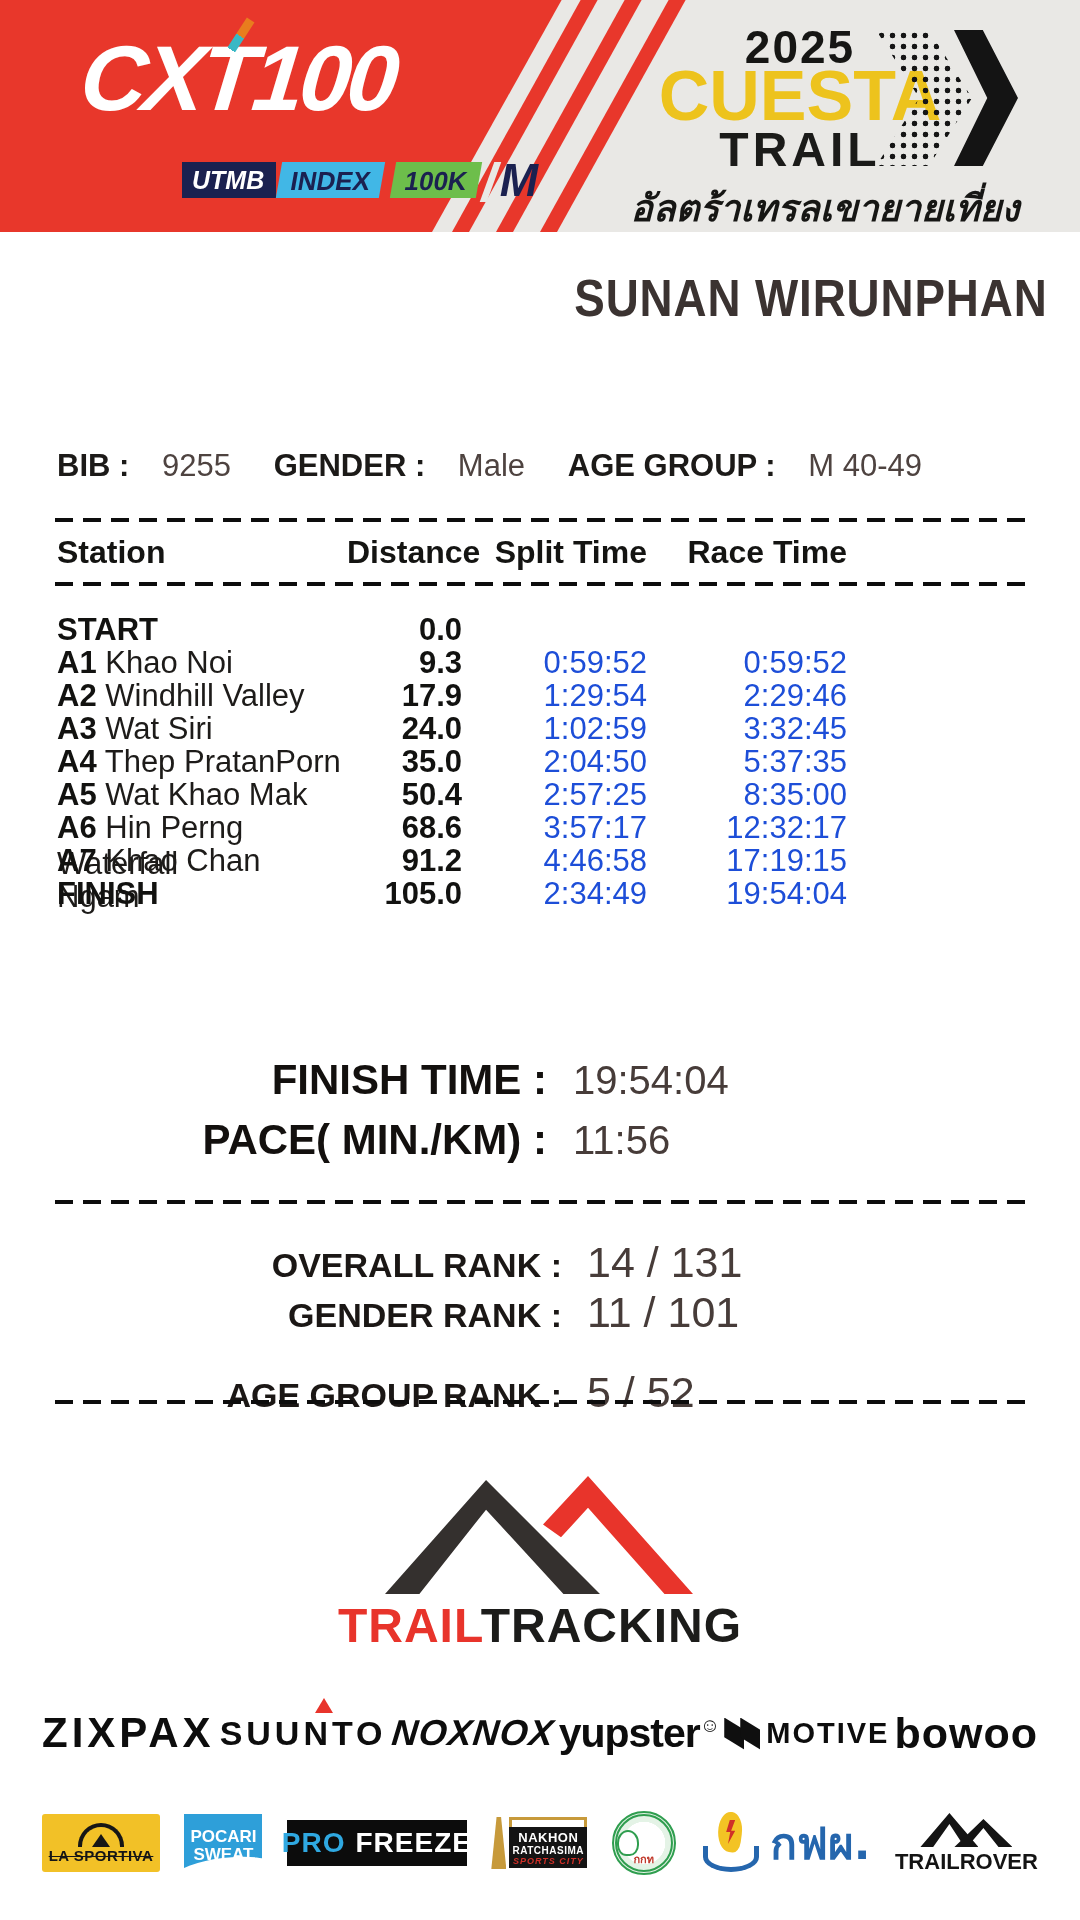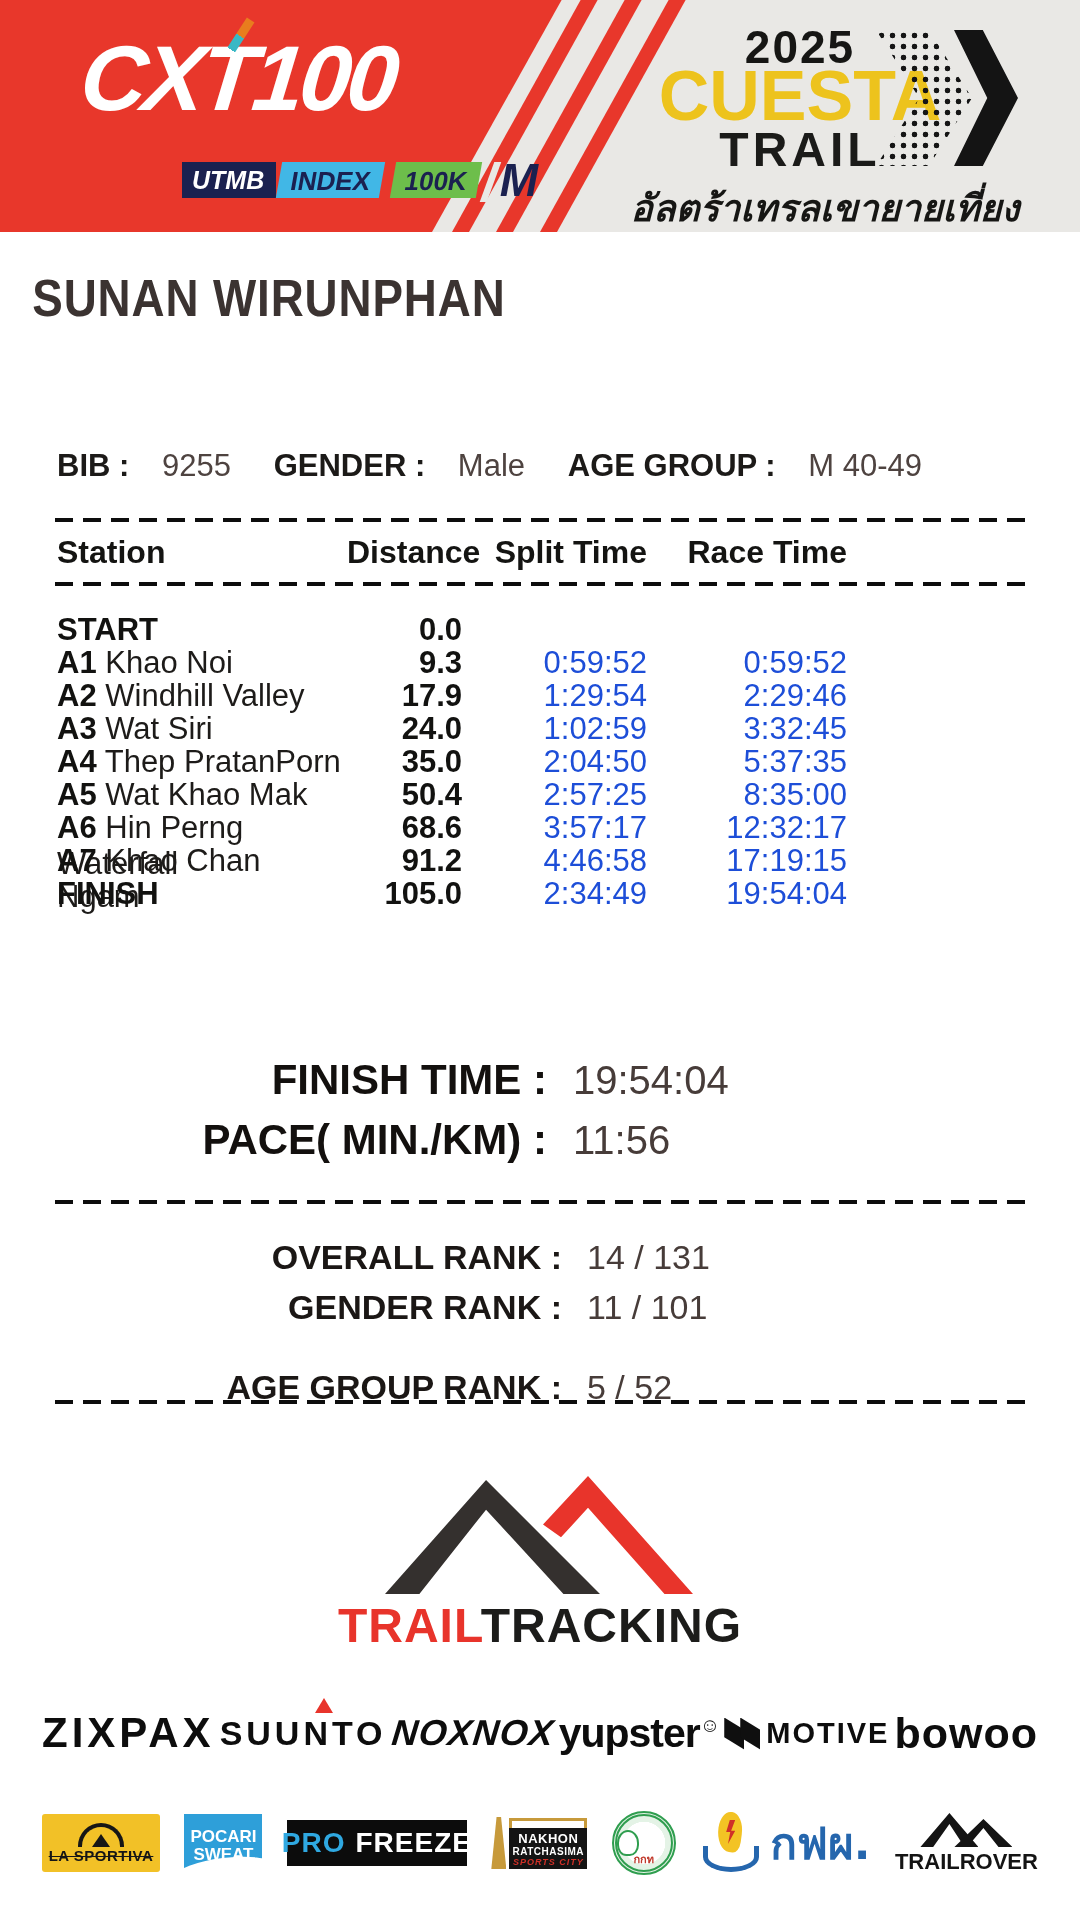--- a/index.html
+++ b/index.html
@@ -40,21 +40,21 @@
   .x-dots { position:absolute; left:0; top:0; width:96px; height:136px;
     background-image:radial-gradient(circle, #151515 2.6px, transparent 3.1px);
     background-size:11px 11px;
     clip-path:polygon(0 0, 55% 0, 100% 50%, 55% 100%, 0 100%, 45% 50%); }
   .x-solid { position:absolute; right:0; top:0; width:64px; height:136px; background:#141414;
     clip-path:polygon(0 0, 45% 0, 100% 50%, 45% 100%, 0 100%, 52% 50%); }
   .event-thai { position:absolute; left:590px; top:178px; width:470px; text-align:center;
     font-weight:bold; font-style:italic; font-size:37px; color:#161614; }
 
   
-  .runner-name { position:absolute; left:0; top:268px; width:1080px; text-align:left;
+  .runner-name { position:absolute; left:0; top:268px; width:1080px; text-align:right;
     font-weight:bold; font-size:52px; color:#3b3331; }
   .runner-name > span { display:inline-block; transform:scaleX(0.88); letter-spacing:1px; }
 
   .info-row { position:absolute; left:57px; top:448px; width:865px; display:flex;
     justify-content:space-between; font-size:31px; align-items:baseline; }
   .info-row .lbl { font-weight:bold; color:#1c1a18; }
   .info-row .val { color:#4e4340; margin-left:24px; }
 
   
   .dash { position:absolute; left:55px; width:980px; height:4px;
@@ -77,21 +77,21 @@
     grid-template-columns:490px 1fr; column-gap:26px; align-items:baseline; }
   .sum-row.r1{ top:1056px; } .sum-row.r2{ top:1116px; }
   .sum-label { text-align:right; font-weight:bold; font-size:42px; color:#13100e; }
   .sum-value { font-size:40px; color:#473c39; }
 
   
   .rank-row { position:absolute; left:57px; width:980px; display:grid;
     grid-template-columns:505px 1fr; column-gap:25px; align-items:baseline; }
   .rank-row.r1{ top:1238px; } .rank-row.r2{ top:1288px; } .rank-row.r3{ top:1368px; }
   .rank-label { text-align:right; font-weight:bold; font-size:34px; color:#1b1715; }
-  .rank-value { font-size:34px; color:#473c39; }
+  .rank-value { font-size:43px; color:#473c39; }
 
   
   .tt-logo { position:absolute; left:385px; top:1476px; width:310px; height:118px; }
   .tt-red { position:absolute; left:158px; top:0; width:150px; height:118px; background:#e8342b;
     clip-path:polygon(30% 0%, 100% 100%, 81% 100%, 30% 27%, 12% 52%, 0% 41%); }
   .tt-dark { position:absolute; left:0; top:4px; width:215px; height:114px; background:#34302e;
     clip-path:polygon(0% 100%, 47% 0%, 100% 100%, 83% 100%, 47% 26%, 16% 100%); }
   .tt-text { position:absolute; left:0; top:1598px; width:1080px; text-align:center;
     font-weight:bold; font-size:48px; letter-spacing:1px; }
   .tt-text .red { color:#e8342b; } .tt-text .blk { color:#1c1c1a; }
@@ -122,21 +122,21 @@
   .lsp-peak { position:absolute; left:10px; bottom:0; width:0; height:0;
     border-left:9px solid transparent; border-right:9px solid transparent; border-bottom:13px solid #161616; }
   .lsp-txt { font-weight:bold; font-size:15px; letter-spacing:0.5px; color:#161616; text-decoration:line-through; }
   .pocari-box { width:78px; height:58px; background:#2e9fd9; position:relative; overflow:hidden;
     color:#fff; font-weight:bold; font-size:17px; line-height:18px; text-align:center; padding-top:14px; letter-spacing:0; }
   .pocari-wave { position:absolute; left:-8px; bottom:-10px; width:96px; height:24px; background:#fff;
     border-radius:50%; transform:rotate(-7deg); }
   .pf-box { width:180px; height:46px; background:#0c0c0c; display:flex; align-items:center;
     justify-content:center; gap:10px; font-weight:bold; font-size:28px; letter-spacing:1px; }
   .pf-pro { color:#2fa8e1; } .pf-freeze { color:#ffffff; }
-  .nk { display:flex; align-items:center; gap:3px; }
+  .nk { display:flex; align-items:flex-start; gap:3px; }
   .nk-statue { width:15px; height:52px; background:#c79a3b; clip-path:polygon(35% 0, 65% 0, 100% 100%, 0 100%); }
   .nk-main { width:78px; }
   .nk-gate { height:10px; border-top:3px solid #c79a3b; border-left:3px solid #c79a3b; border-right:3px solid #c79a3b; }
   .nk-box { background:#141414; padding:3px 3px 2px 3px; text-align:center; }
   .nk-l1 { color:#fff; font-weight:bold; font-size:13px; letter-spacing:0.5px; }
   .nk-l2 { color:#fff; font-weight:bold; font-size:10px; letter-spacing:0.5px; }
   .nk-l3 { color:#d03028; font-weight:bold; font-style:italic; font-size:9px; letter-spacing:1px; }
   .sat { width:64px; height:64px; border:5px double #2f9e4f; border-radius:50%;
     background:radial-gradient(#ffffff 55%, #e4f3e6 56%); position:relative;
     display:flex; align-items:center; }

